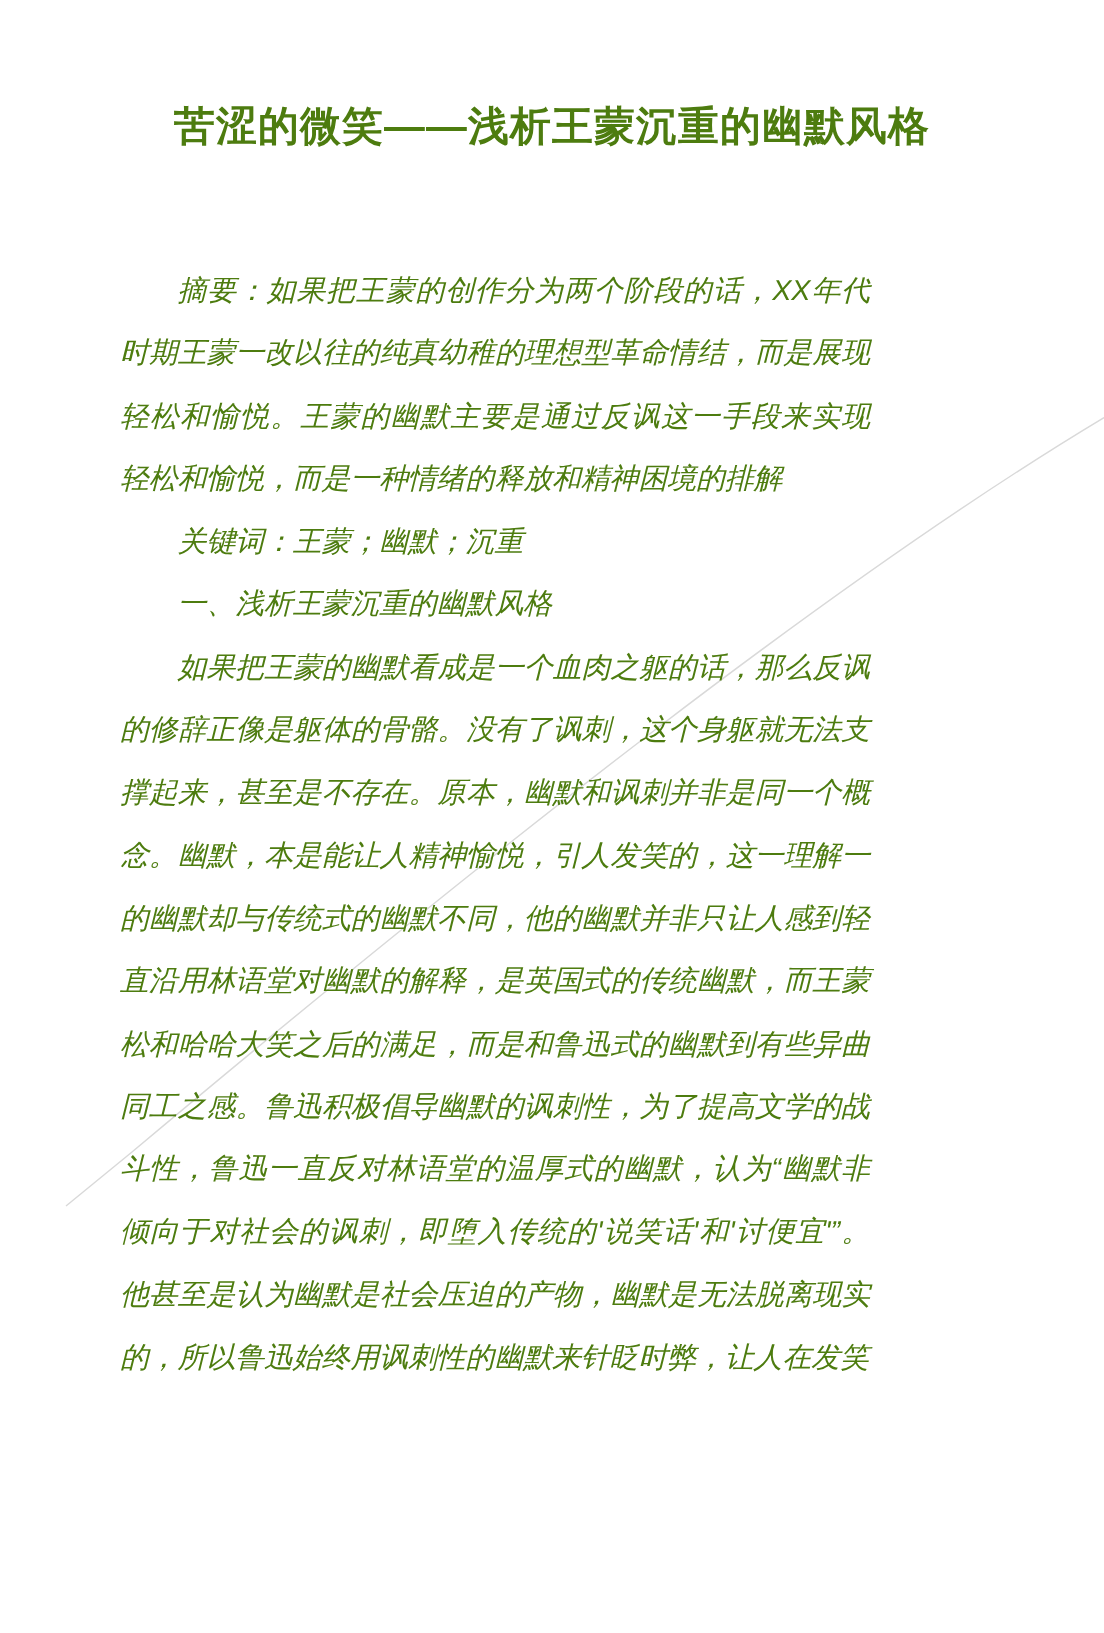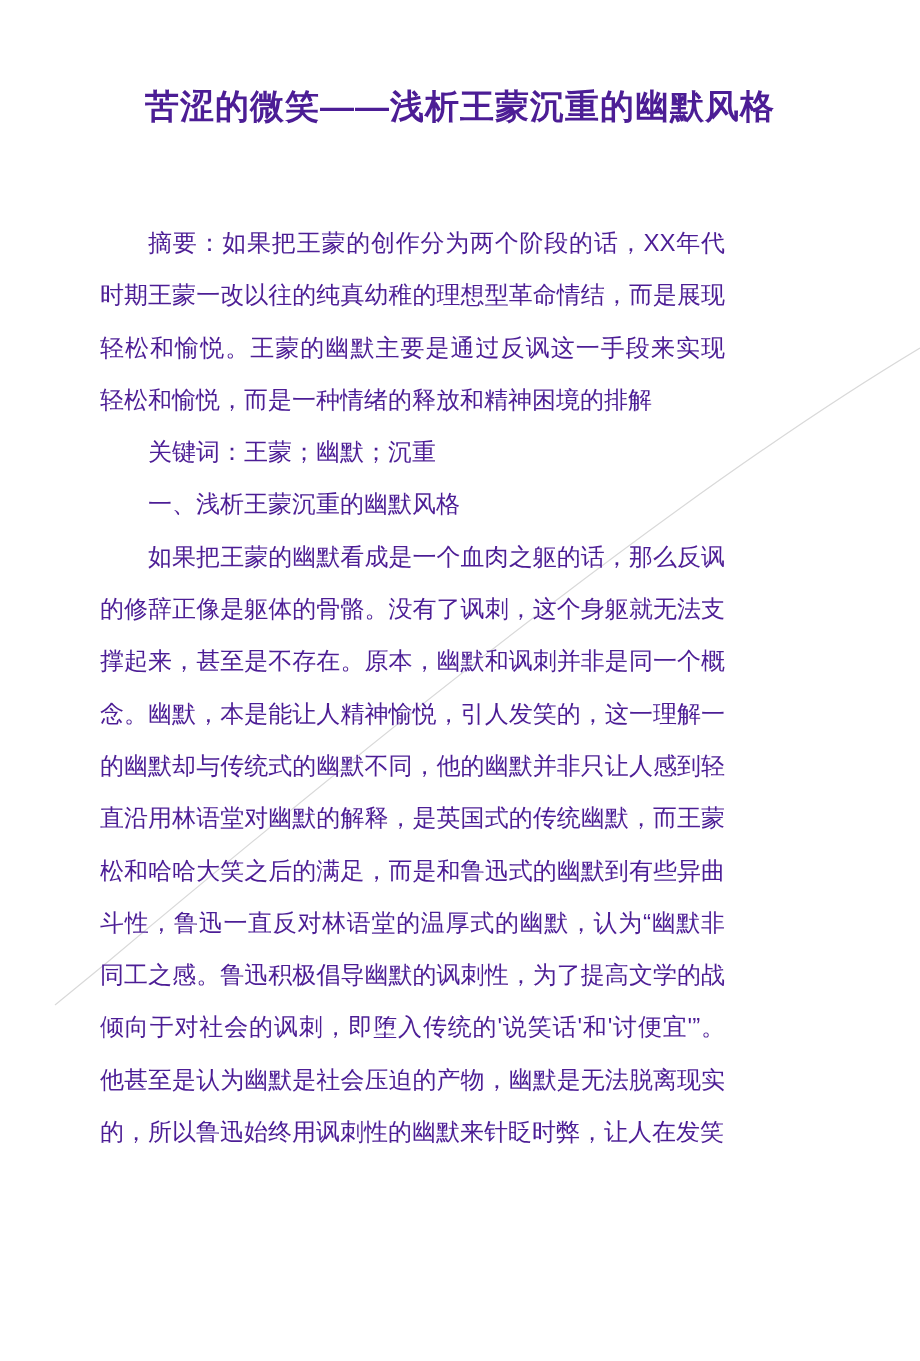--- a/index.html
+++ b/index.html
@@ -7,39 +7,40 @@
     padding: 0;
     background: #ffffff;
   }
   .page {
     position: relative;
     width: 920px;
     height: 1361px;
     background: #ffffff;
     overflow: hidden;
     font-family: "Liberation Sans", "DejaVu Sans", sans-serif;
-    color: #4c1d95;
+    color: #4d7c0f;
   }
   .doc-title {
     position: absolute;
     top: 82px;
     left: 0;
     width: 920px;
     margin: 0;
     text-align: center;
     font-size: 34px;
     font-weight: bold;
     letter-spacing: 1px;
     line-height: 48px;
   }
   .body-text {
     position: absolute;
     top: 217px;
     left: 100px;
     width: 625px;
+    font-style: italic;
   }
   .line {
     height: 52.3px;
     line-height: 52.3px;
     font-size: 24px;
     letter-spacing: 0px;
     white-space: nowrap;
     text-align: justify;
     text-align-last: justify;
   }
@@ -75,20 +76,20 @@
       <div class="line no-justify">轻松和愉悦，而是一种情绪的释放和精神困境的排解</div>
       <div class="line indent no-justify">关键词：王蒙；幽默；沉重</div>
       <div class="line indent no-justify">一、浅析王蒙沉重的幽默风格</div>
       <div class="line indent">如果把王蒙的幽默看成是一个血肉之躯的话，那么反讽</div>
       <div class="line">的修辞正像是躯体的骨骼。没有了讽刺，这个身躯就无法支</div>
       <div class="line">撑起来，甚至是不存在。原本，幽默和讽刺并非是同一个概</div>
       <div class="line">念。幽默，本是能让人精神愉悦，引人发笑的，这一理解一</div>
       <div class="line">的幽默却与传统式的幽默不同，他的幽默并非只让人感到轻</div>
       <div class="line">直沿用林语堂对幽默的解释，是英国式的传统幽默，而王蒙</div>
       <div class="line">松和哈哈大笑之后的满足，而是和鲁迅式的幽默到有些异曲</div>
+      <div class="line">同工之感。鲁迅积极倡导幽默的讽刺性，为了提高文学的战</div>
       <div class="line">斗性，鲁迅一直反对林语堂的温厚式的幽默，认为“幽默非</div>
-      <div class="line">同工之感。鲁迅积极倡导幽默的讽刺性，为了提高文学的战</div>
       <div class="line">倾向于对社会的讽刺，即堕入传统的'说笑话'和'讨便宜'”。</div>
       <div class="line">他甚至是认为幽默是社会压迫的产物，幽默是无法脱离现实</div>
       <div class="line no-justify">的，所以鲁迅始终用讽刺性的幽默来针眨时弊，让人在发笑</div>
     </div>
 
 </div>
 
 </body></html>

